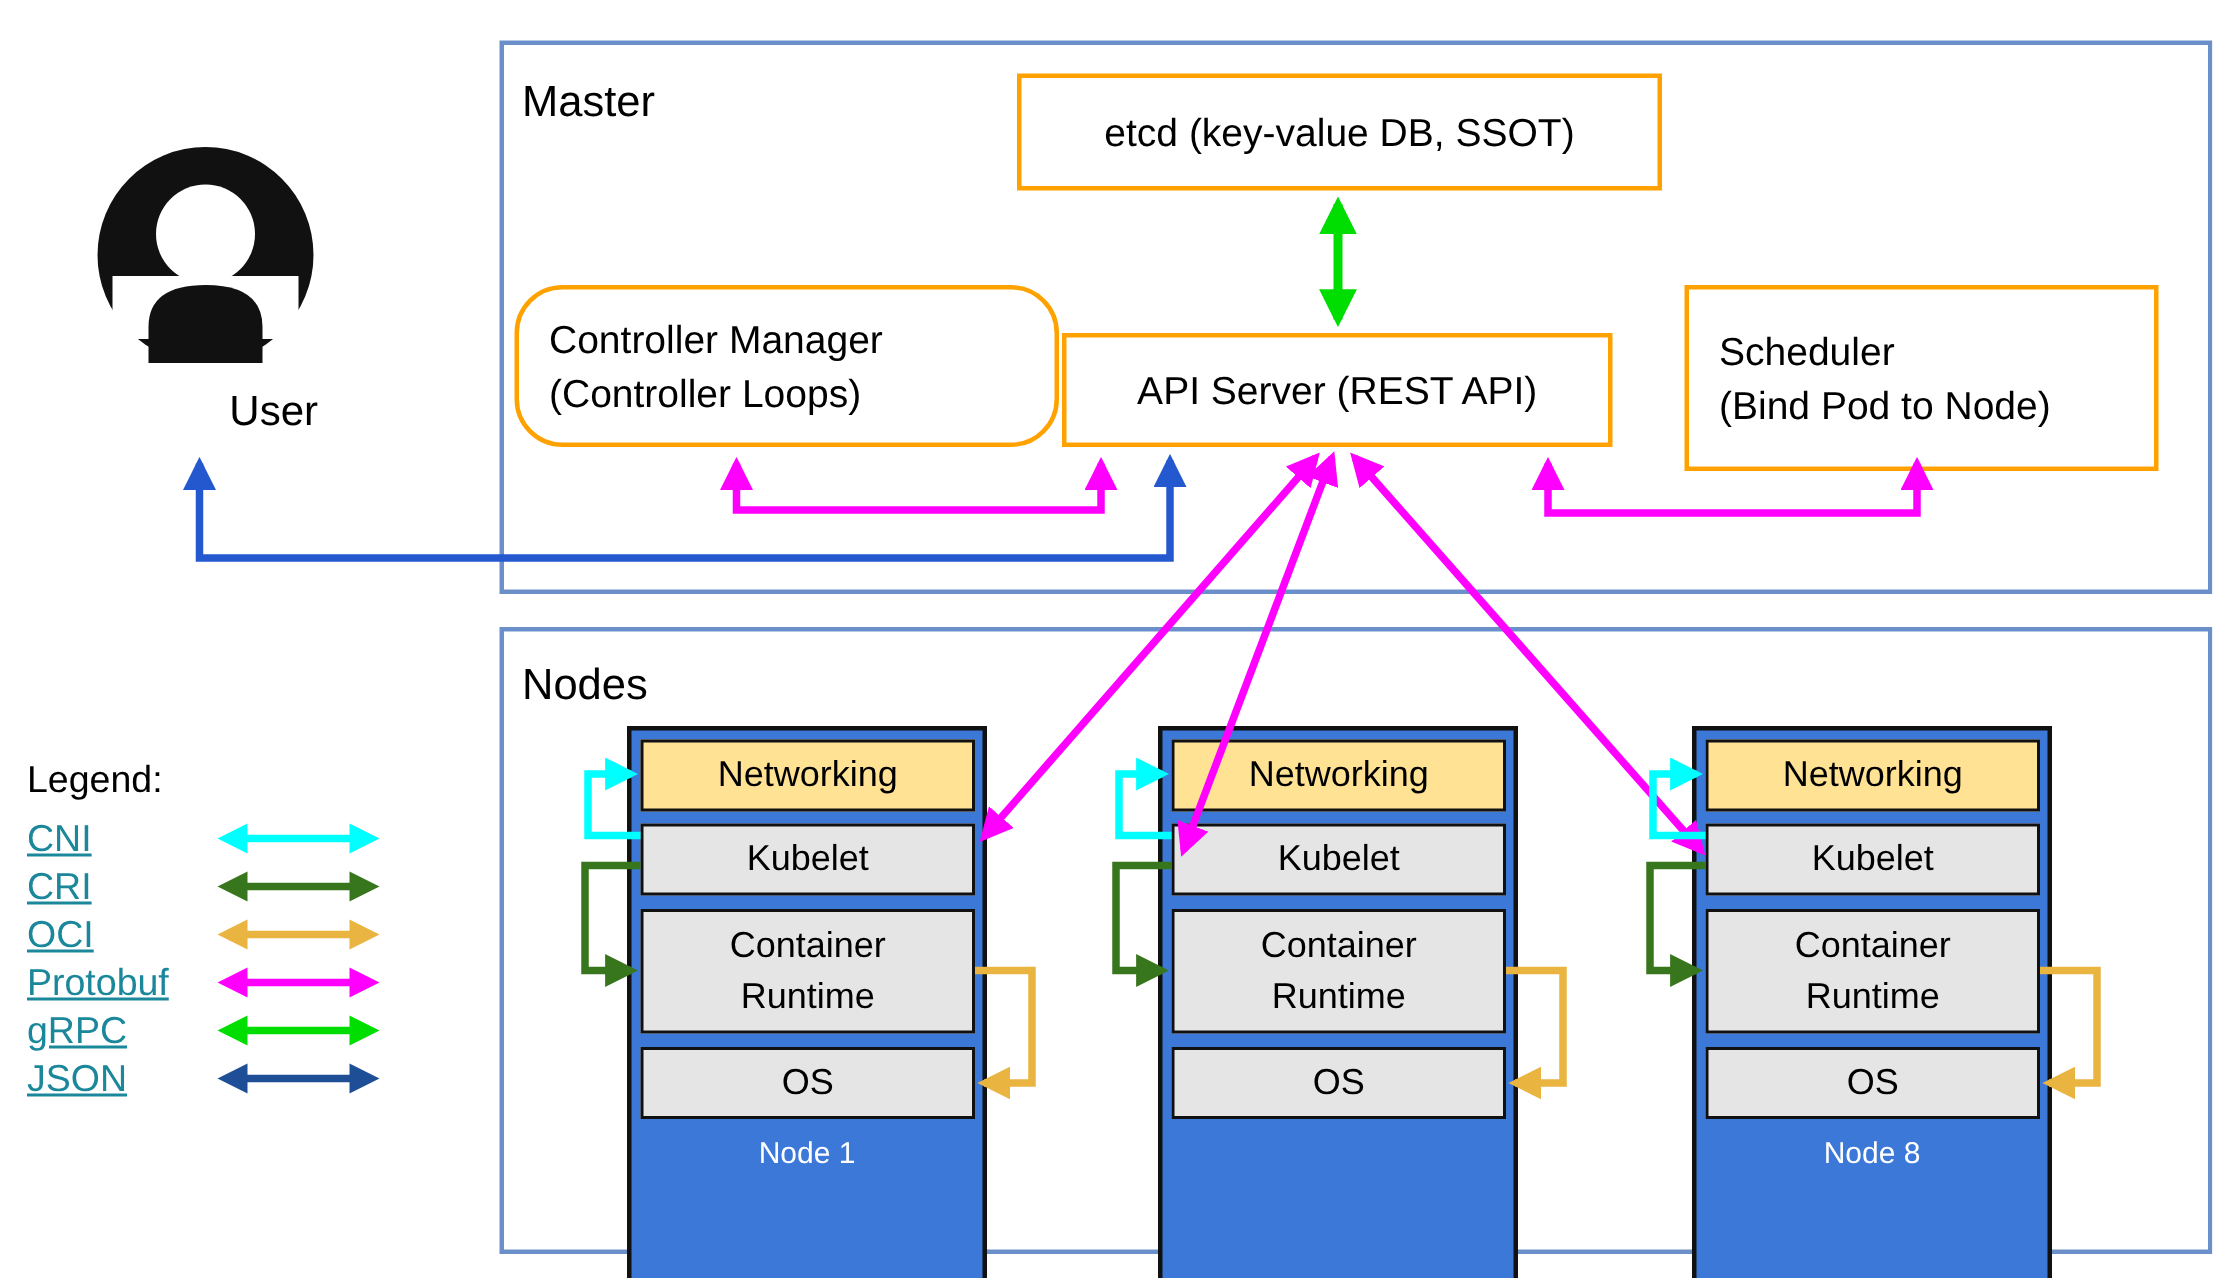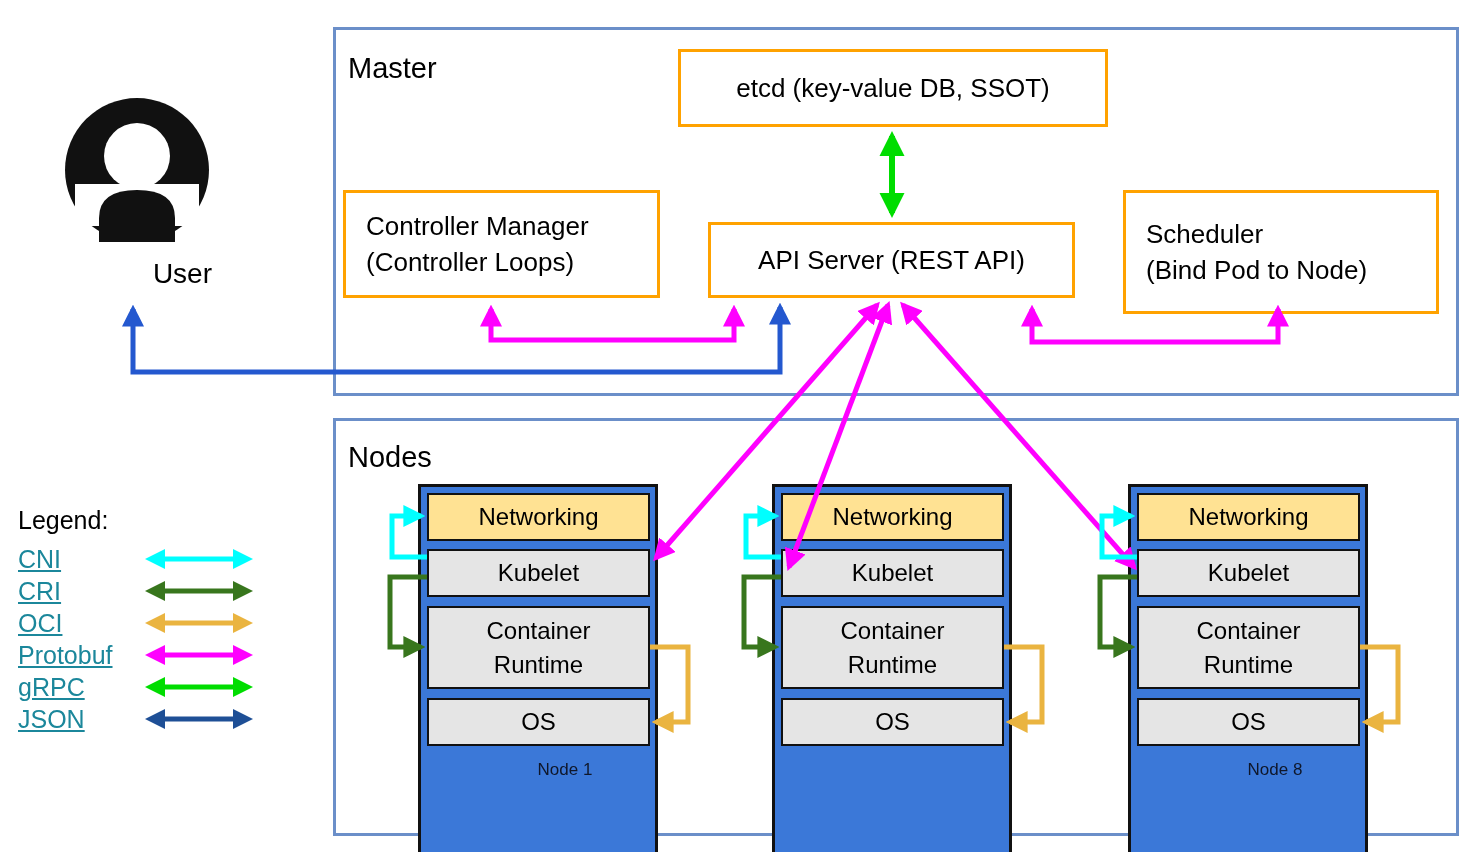--- a/index.html
+++ b/index.html
@@ -21,38 +21,38 @@
   
   .node{position:absolute;width:240px;height:377px;background:#3b78d8;
         border:3px solid #111;box-sizing:border-box;}
   .layer{position:absolute;left:6px;width:223px;background:#e5e5e5;border:2px solid #111;
         box-sizing:border-box;display:flex;align-items:center;justify-content:center;
         font-size:24px;text-align:center;}
   .layer.h48{height:48px;}
   .layer.cr{height:83px;line-height:34px;}
   .layer.cr .wrapnarrow{display:inline-block;max-width:150px;}
   .layer.networking{background:#ffe293;}
-  .node-label{position:absolute;left:0;top:254px;width:100%;height:57px;color:#0f172a;
-        font-size:17px;display:flex;align-items:center;justify-content:center;margin-left:27px;}
+  .node-label{position:absolute;left:0;top:254px;width:100%;height:57px;color:#ffffff;
+        font-size:20px;display:flex;align-items:center;justify-content:center;}
 
   
   #user-icon{position:absolute;left:63px;top:96px;}
   #user-label{position:absolute;left:62px;top:258px;width:150px;text-align:right;
         font-size:28px;}
 
   
   .legend-title{position:absolute;left:18px;top:506px;font-size:25px;}
   .legend-row{position:absolute;left:18px;height:30px;display:flex;align-items:center;}
   .legend-row .lbl{display:inline-block;width:125px;font-size:25px;color:#1b879b;
         text-decoration:underline;cursor:pointer;}
   .legend-row svg{display:block;}
 
   
   #overlay{position:absolute;left:0;top:0;z-index:6;pointer-events:none;}
-  .boxes{z-index:1;}
+  .boxes{z-index:1;padding-left:16px;}
 </style>
 </head>
 <body>
 
 <div id="stage">
 
   <svg id="user-icon" width="148" height="148" viewBox="-74 -74 148 148">
     <circle cx="0" cy="0" r="72" fill="#111"></circle>
     <rect x="-62" y="14" width="124" height="42" fill="#fff"></rect>
     <path d="M -38 72 L -38 48 Q -38 20 0 20 Q 38 20 38 48 L 38 72 Z" fill="#111"></path>
@@ -60,21 +60,21 @@
   </svg>
   <div id="user-label">User</div>
 
   <div class="section boxes" style="left:333px;top:27px;width:1120px;height:363px;">
     <div class="section-title" style="top:22px;">Master</div>
 
     <div class="obox" style="left:342px;top:19px;width:430px;height:78px;">
       <span>etcd (key-value DB, SSOT)</span>
     </div>
 
-    <div class="obox twolines" style="left:7px;top:160px;width:317px;height:108px;">
+    <div class="obox twolines" style="left:7px;top:160px;width:363px;height:108px;border-radius:32px;">
       <span>Controller Manager</span>
       <span>(Controller Loops)</span>
     </div>
 
     <div class="obox" style="left:372px;top:192px;width:367px;height:76px;">
       <span>API Server (REST API)</span>
     </div>
 
     <div class="obox twolines" style="left:787px;top:160px;width:316px;height:124px;">
       <span>Scheduler</span>

